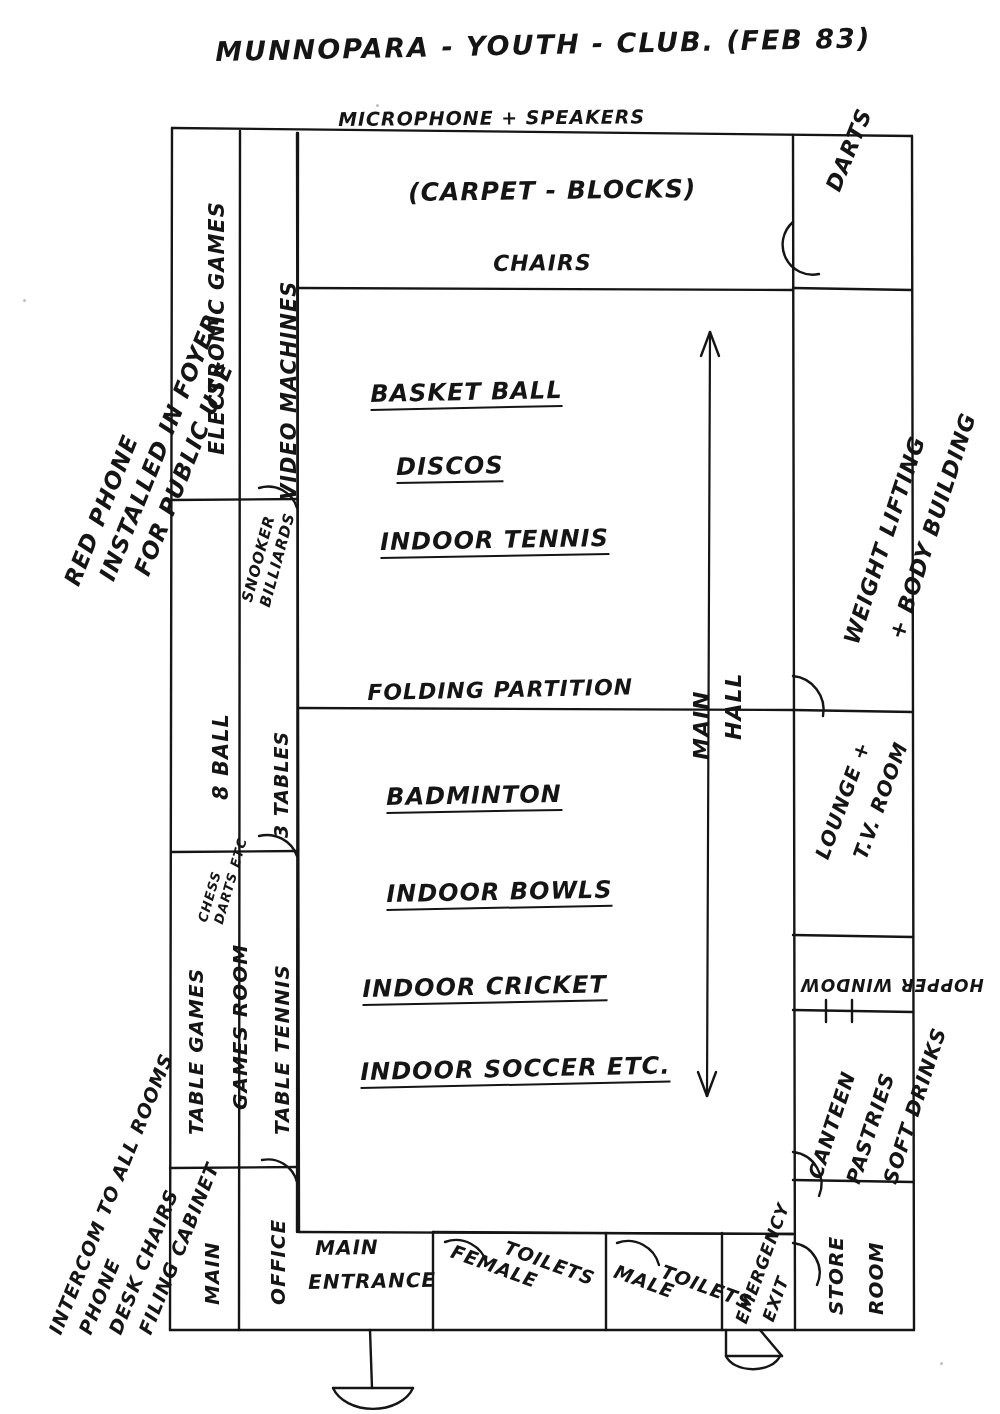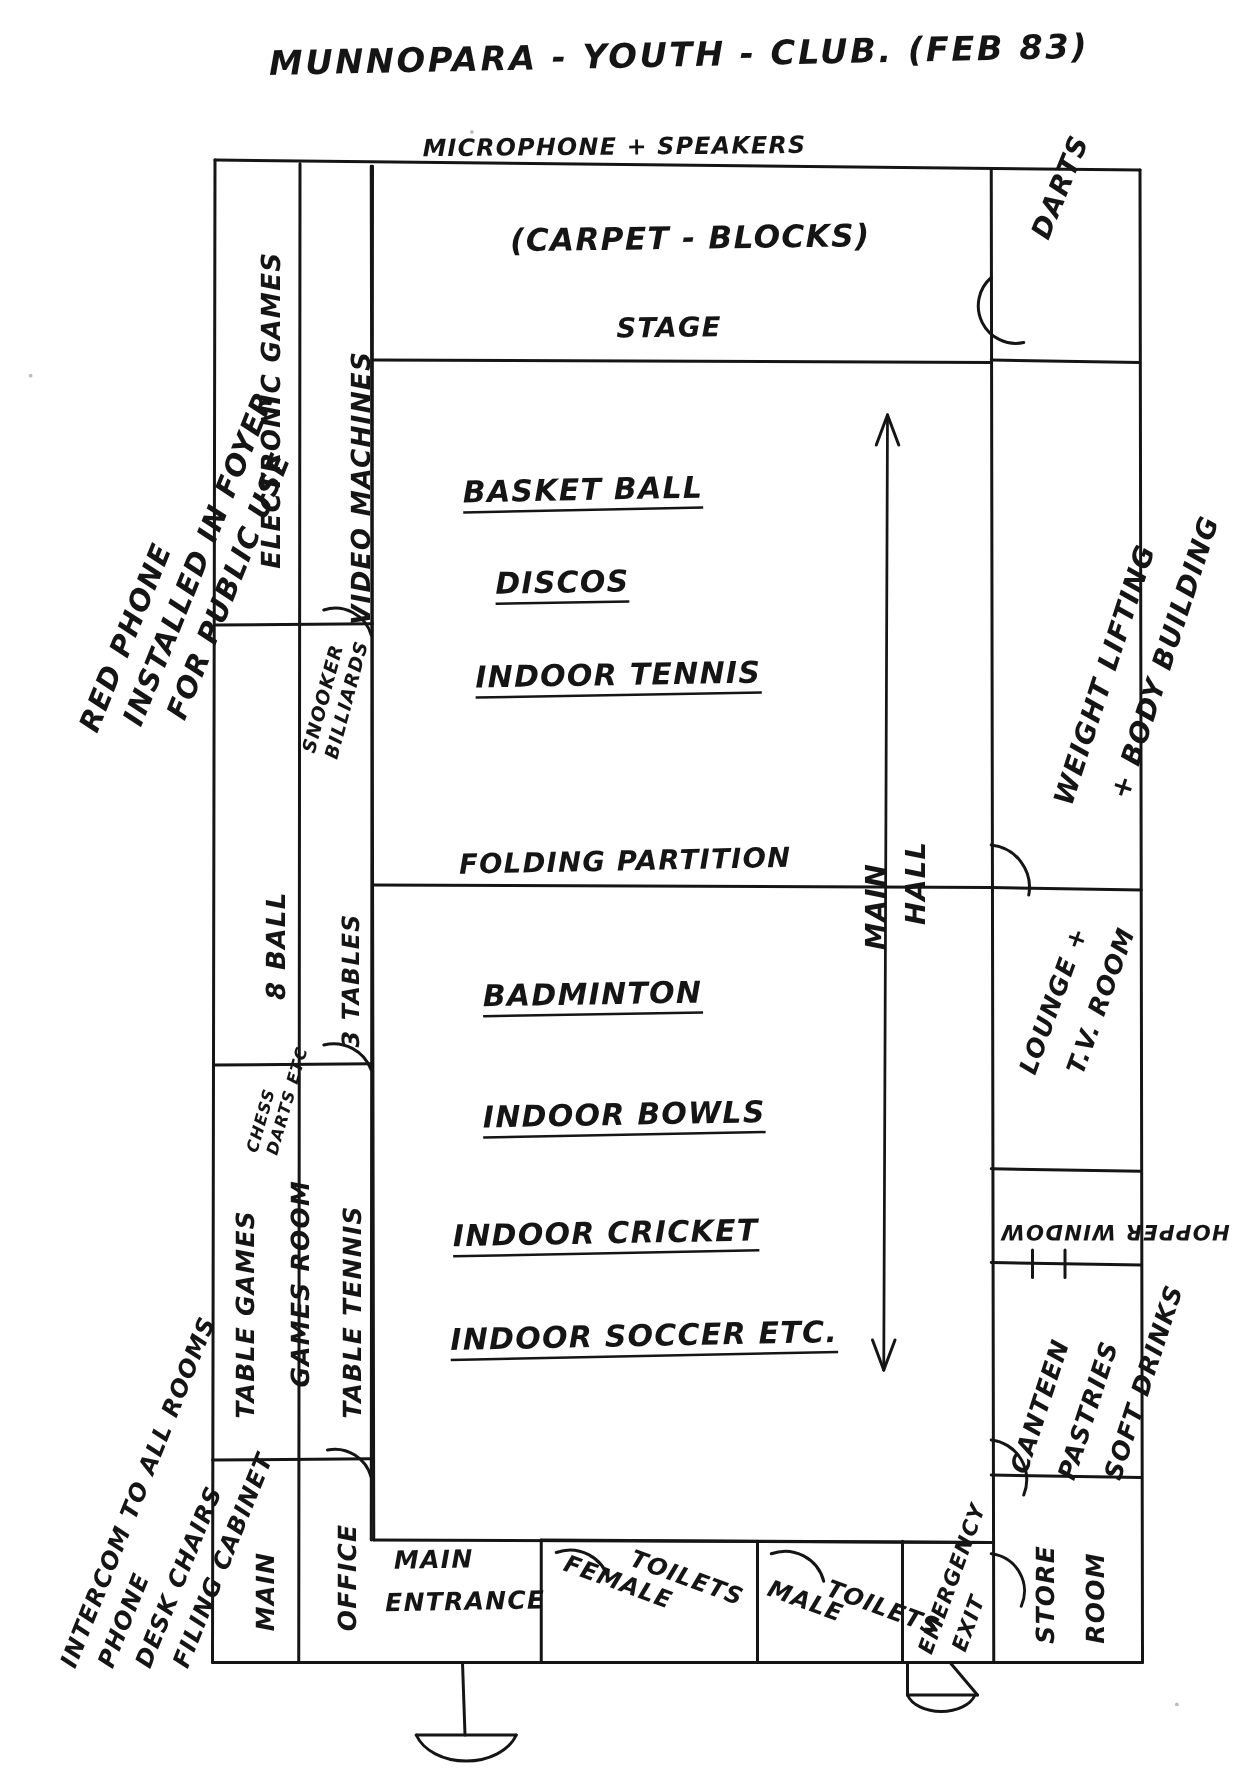--- a/index.html
+++ b/index.html
@@ -181,21 +181,21 @@
     <path d="M710,332 L719,356"></path>
     <path d="M707,1096 L698,1072"></path>
     <path d="M707,1096 L716,1072"></path>
   </g>
 </svg>
 
 <div class="hw" id="title">MUNNOPARA - YOUTH - CLUB. (FEB 83)</div>
 
 <div class="hw" id="mic">MICROPHONE + SPEAKERS</div>
 <div class="hw" id="carpet">(CARPET - BLOCKS)</div>
-<div class="hw" id="stage">STAGE</div>
+<div class="hw" id="stage">CHAIRS</div>
 
 <div class="hw act u" id="basketball">BASKET BALL</div>
 <div class="hw act u" id="discos">DISCOS</div>
 <div class="hw act u" id="indoortennis">INDOOR TENNIS</div>
 
 <div class="hw" id="folding">FOLDING PARTITION</div>
 
 <div class="hw act u" id="badminton">BADMINTON</div>
 <div class="hw act u" id="indoorbowls">INDOOR BOWLS</div>
 <div class="hw act u" id="indoorcricket">INDOOR CRICKET</div>

